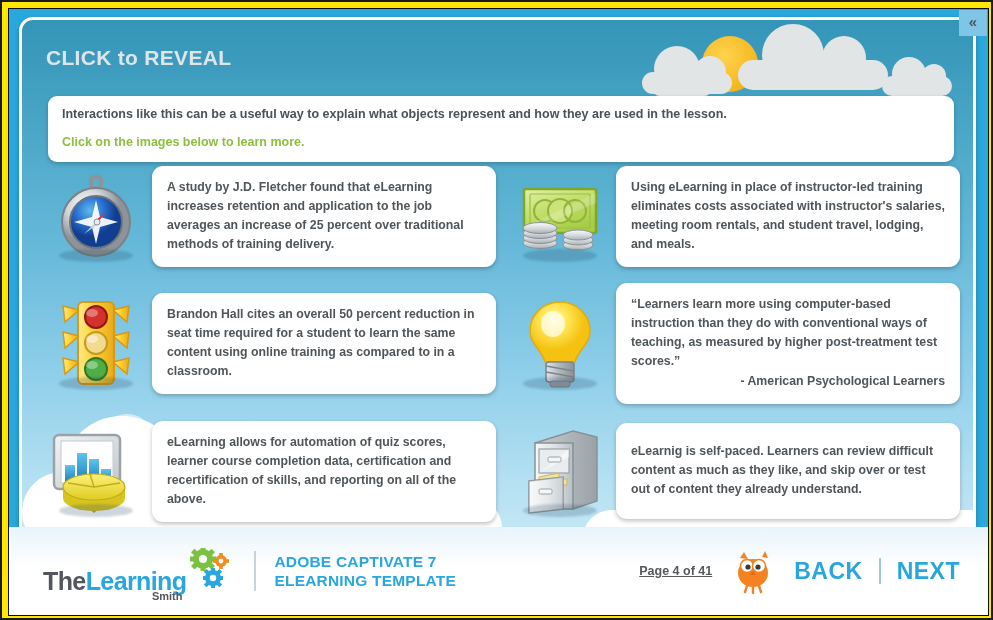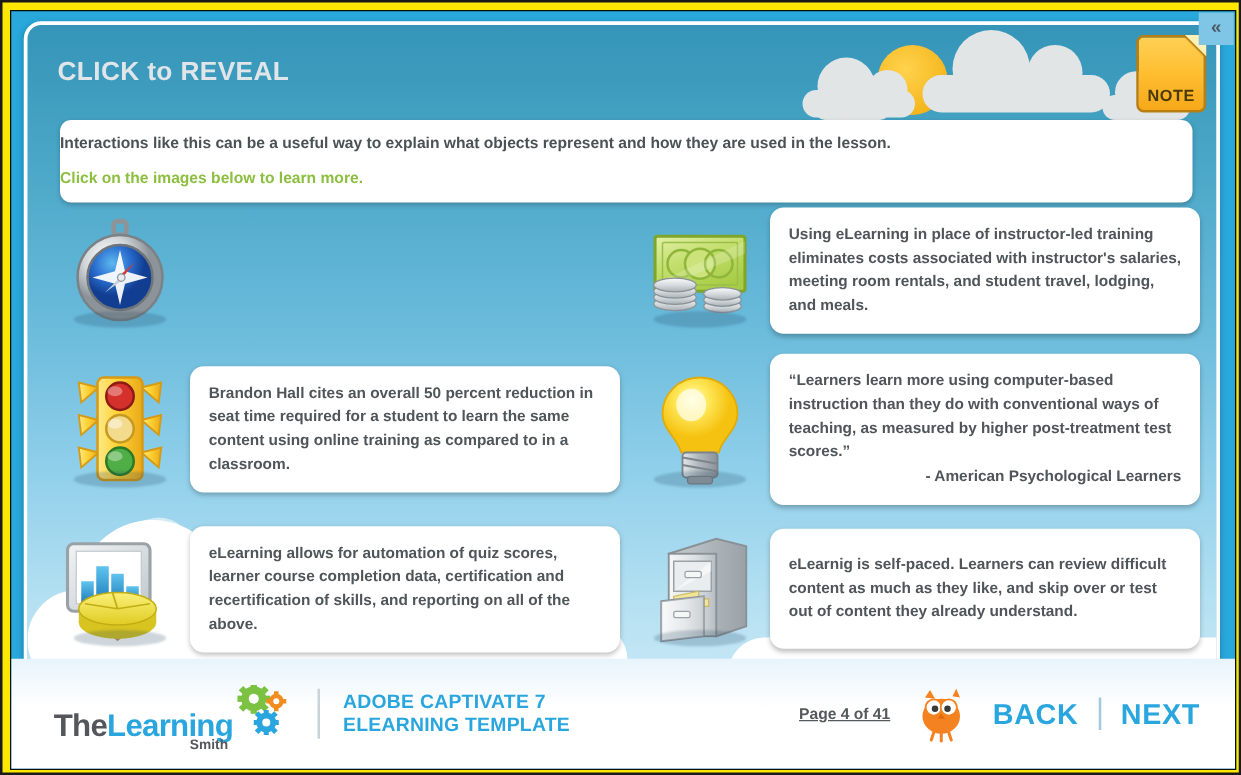--- a/index.html
+++ b/index.html
@@ -148,21 +148,21 @@
     font-weight: bold;
     color: #4a3a06;
     letter-spacing: .5px;
   }
 
   
   .intro-box {
     position: absolute;
     left: 26px; top: 76px;
     width: 906px;
-    padding: 10px 14px 11px 0;
+    padding: 10px 14px 11px 14px;
     background: #FFFFFF;
     border-radius: 9px;
     box-shadow: 0 2px 4px rgba(0,0,0,0.22);
     z-index: 6;
   }
   .intro-line1 {
     font-size: 12.5px; font-weight: bold; color: #4B5256;
     line-height: 17px;
   }
   .intro-line2 {
@@ -294,25 +294,20 @@
       <div class="sky">
         <div class="sun"></div>
         <div class="cloud-grey cg1"></div>
         <div class="cloud-grey cg2"></div>
         <div class="cloud-grey cg3"></div>
         <div class="cloud-grey cg4"></div>
       </div>
 
       <div class="panel-title">CLICK to REVEAL</div>
 
-      <div class="note-tab">
-        <div class="note-body"></div>
-        <div class="note-fold"></div>
-        <div class="note-label">NOTE</div>
-      </div>
 
       <div class="intro-box">
         <div class="intro-line1">Interactions like this can be a useful way to explain what objects represent and how they are used in the lesson.</div>
         <div class="intro-line2">Click on the images below to learn more.</div>
       </div>
 
       <div class="cloud-white cw4"></div>
       <div class="cloud-white cw1"></div>
       <div class="cloud-white cw2"></div>
       <div class="cloud-white cw3"></div>
@@ -338,20 +333,23 @@
                   </radialGradient>
                 </defs>
                 <rect x="41" y="7" width="10" height="11" rx="3" fill="none" stroke="#8D9499" stroke-width="4"></rect>
                 <circle cx="46" cy="52" r="34" fill="url(#cmpBezel)" stroke="#7B8287" stroke-width="2"></circle>
                 <circle cx="46" cy="52" r="26" fill="url(#cmpFace)" stroke="#6E757A" stroke-width="2"></circle>
                 <path d="M46 30 L50 47 L68 52 L50 57 L46 74 L42 57 L24 52 L42 47 Z" fill="#FFFFFF" opacity="0.92"></path>
                 <path d="M58 40 L48 52 L46 50 Z" fill="#D63A34"></path>
                 <path d="M34 64 L46 52 L48 54 Z" fill="#C9CFD3"></path>
                 <circle cx="47" cy="52" r="3" fill="#E8ECEE" stroke="#8D9499" stroke-width="1"></circle>
               </svg>
+            </div>
+            <div class="text-card">
+              <p>A study by J.D. Fletcher found that eLearning increases retention and application to the job averages an increase of 25 percent over traditional methods of training delivery.</p>
             </div>
           </div>
 
           <div class="cell">
             <div class="icon-slot">
               <div class="icon-shadow"></div>
               <svg width="96" height="86" viewBox="0 0 96 86">
                 <defs>
                   <linearGradient id="billG" x1="0" y1="0" x2="0.6" y2="1">
                     <stop offset="0%" stop-color="#E2F0A8"></stop>

